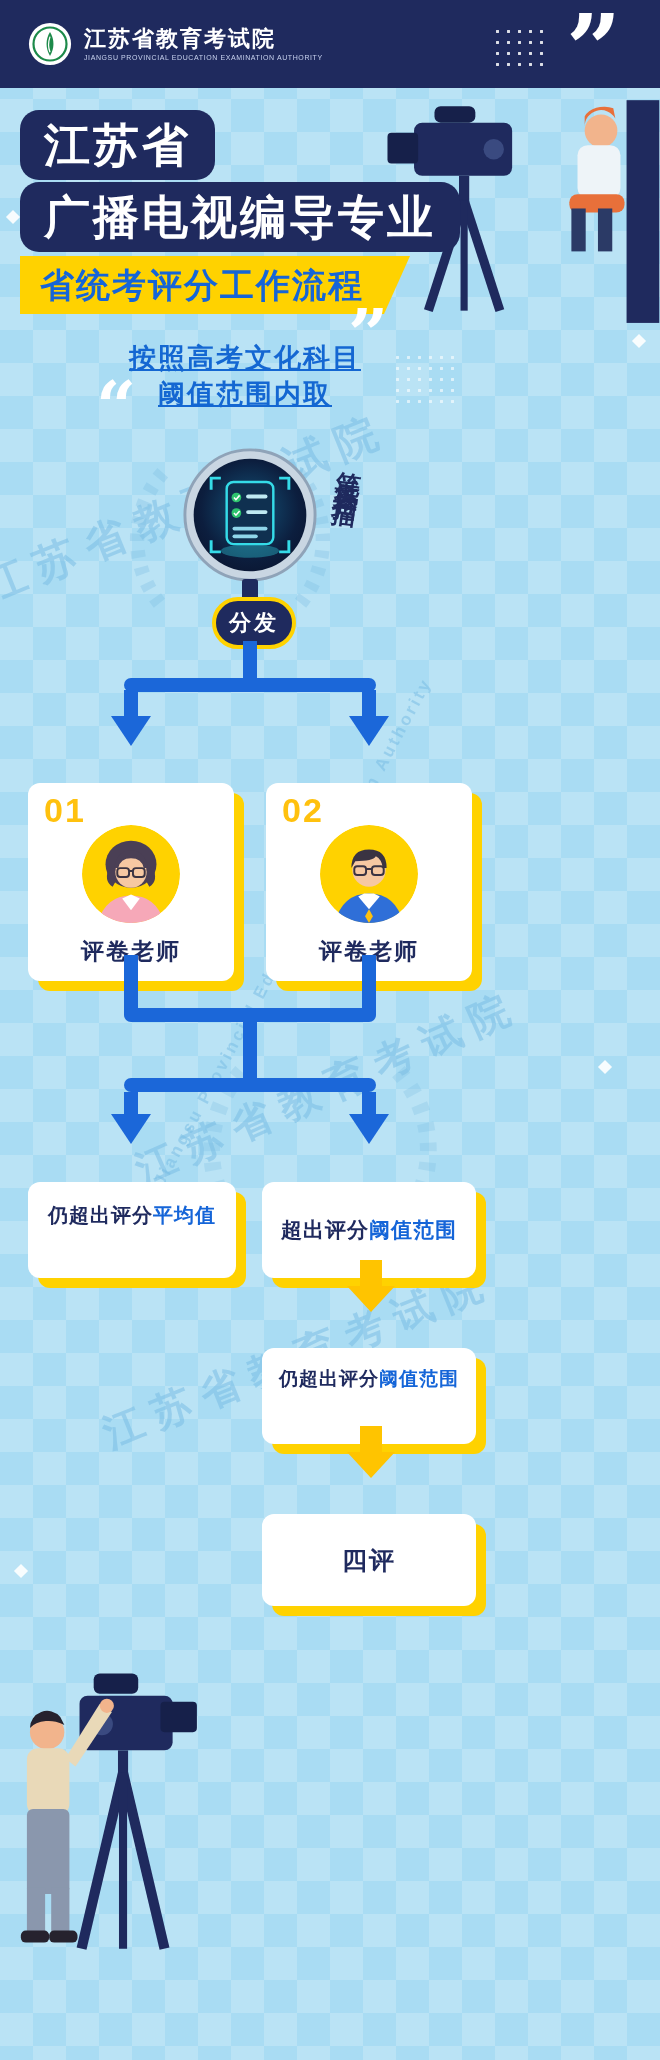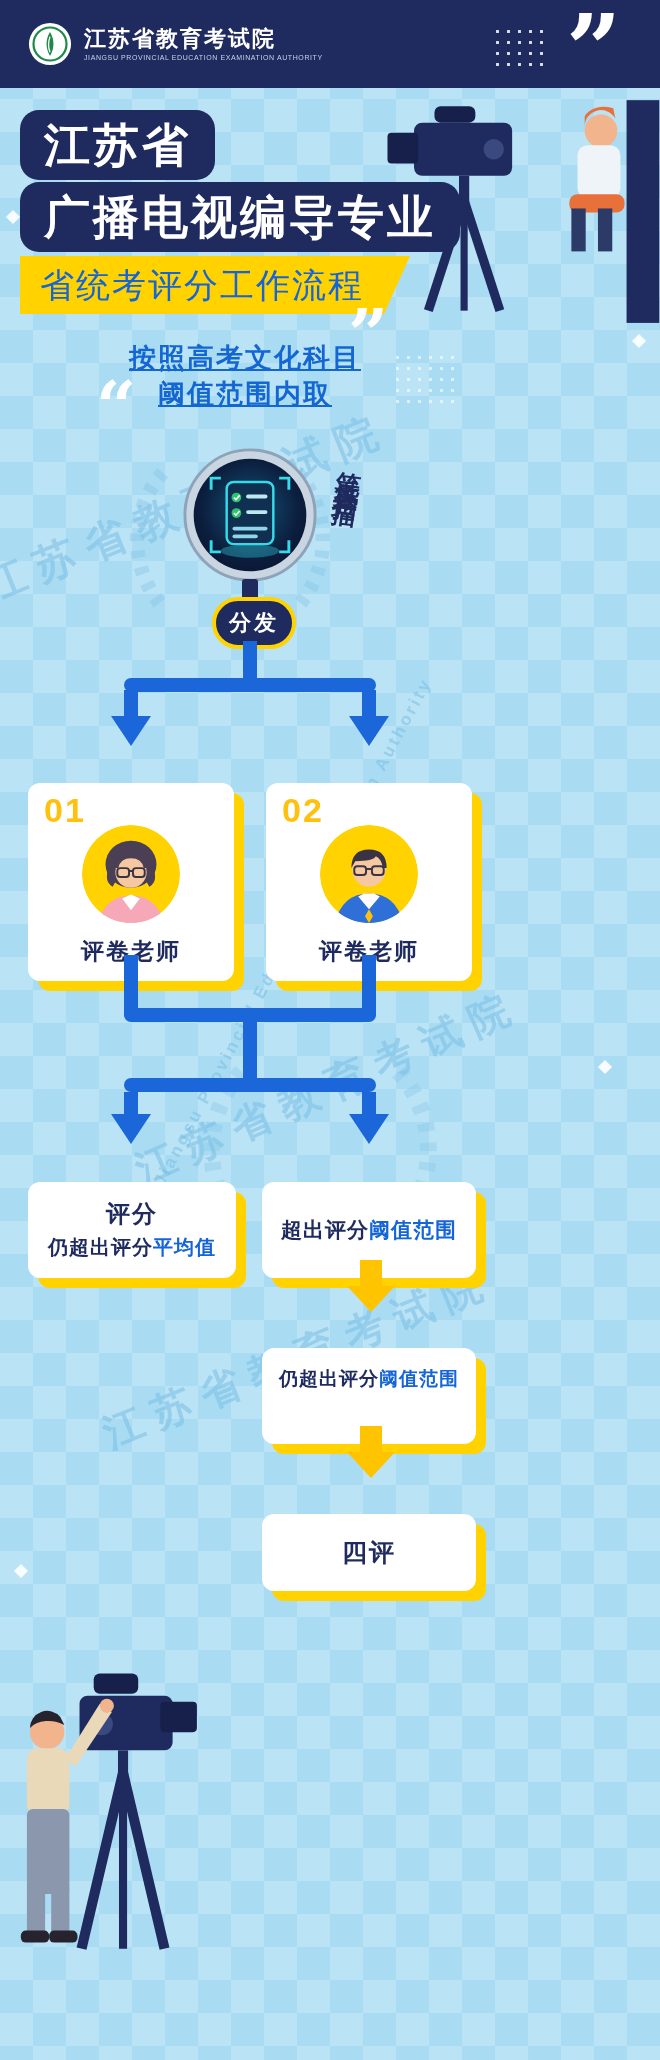--- a/index.html
+++ b/index.html
@@ -12,21 +12,21 @@
   }
   .abs{position:absolute;}
   
   .header{left:0;top:0;width:660px;height:88px;background:#1f2a5e;}
   .org-cn{left:84px;top:24px;color:#fff;font-size:22px;font-weight:bold;letter-spacing:2px;}
   .org-en{left:84px;top:54px;color:#c9d3ef;font-size:7px;letter-spacing:.6px;}
   .dots{background-image:radial-gradient(#ffffff 1.4px, rgba(255,255,255,0) 1.6px);background-size:11px 11px;opacity:.85;}
   .bigquote{font-family:"DejaVu Serif",serif;color:#ffffff;font-weight:bold;line-height:1;}
   
   .tbox{background:#1f2a5e;color:#fff;font-weight:bold;font-size:46px;line-height:62px;padding:4px 24px;display:inline-block;letter-spacing:3px;border-radius:19px;}
-  .ribbon{background:#ffd200;color:#1565d8;font-weight:normal;font-size:34px;line-height:58px;padding:0 46px 0 20px;display:inline-block;letter-spacing:2px;
+  .ribbon{background:#ffd200;color:#1565d8;font-weight:bold;font-size:34px;line-height:58px;padding:0 46px 0 20px;display:inline-block;letter-spacing:2px;
     clip-path:polygon(0 0,100% 0,calc(100% - 26px) 100%,0 100%);}
   
   .intro{color:#1467d2;font-weight:bold;font-size:27px;text-align:center;line-height:36px;letter-spacing:2px;}
   
   .fl{background:#1b67d9;}
   .arrowhead{width:0;height:0;border-left:20px solid transparent;border-right:20px solid transparent;border-top:30px solid #1b67d9;}
   .pill{background:#1f2a5e;border:4px solid #ffd200;border-radius:26px;color:#fff;font-weight:bold;font-size:22px;display:flex;align-items:center;justify-content:center;letter-spacing:3px;}
   .vlabel{writing-mode:vertical-rl;color:#1f2a5e;font-weight:bold;font-size:25px;letter-spacing:6px;transform:rotate(8deg);}
   .card{background:#fff;border-radius:12px;box-shadow:10px 10px 0 #ffd200;margin-top:26px;}
   .card-num{position:absolute;left:16px;top:8px;font-size:34px;font-weight:800;color:#ffc10e;letter-spacing:2px;}
@@ -186,21 +186,20 @@
   <div class="abs fl" style="left:362px;top:955px;width:14px;height:60px;"></div>
   <div class="abs fl" style="left:124px;top:1008px;width:252px;height:14px;border-radius:7px;"></div>
   <div class="abs fl" style="left:243px;top:1022px;width:14px;height:58px;"></div>
   <div class="abs fl" style="left:124px;top:1078px;width:252px;height:14px;border-radius:7px;"></div>
   <div class="abs fl" style="left:124px;top:1092px;width:14px;height:24px;"></div>
   <div class="abs fl" style="left:362px;top:1092px;width:14px;height:24px;"></div>
   <div class="abs arrowhead" style="left:111px;top:1114px;"></div>
   <div class="abs arrowhead" style="left:349px;top:1114px;"></div>
 
   <div class="abs card" style="left:28px;top:1156px;width:208px;height:96px;padding-top:16px;box-sizing:border-box;">
-    <div class="r-title">评分</div>
     <div class="r-body">
       <span>仍超出评分</span><span class="hl">平均值</span>
     </div>
   </div>
 
   <div class="abs card" style="left:262px;top:1156px;width:214px;height:96px;display:flex;align-items:center;justify-content:center;">
     <div class="r-body" style="margin-top:0;font-size:21px;">
       <span>超出评分</span><span class="hl">阈值范围</span>
     </div>
   </div>
@@ -214,21 +213,21 @@
     <div class="r-body" style="font-size:19px;">
       <span>仍超出评分</span><span class="hl">阈值范围</span>
     </div>
   </div>
 
   <div class="abs yarrow" style="left:347px;top:1426px;width:48px;">
     <div class="shaft"></div>
       <div class="head"></div>
   </div>
 
-  <div class="abs card" style="left:262px;top:1488px;width:214px;height:77px;display:flex;align-items:center;justify-content:center;">
+  <div class="abs card" style="left:262px;top:1488px;width:214px;height:92px;display:flex;align-items:center;justify-content:center;">
     <div class="r-title" style="font-size:25px;">四评</div>
   </div>
 
   <svg class="abs" style="left:5px;top:1635px;" width="230" height="425" viewBox="0 0 220 420">
     <rect x="70" y="60" width="92" height="54" rx="8" fill="#1f2a5e"></rect>
     <rect x="150" y="66" width="36" height="30" rx="4" fill="#16204a"></rect>
     <rect x="84" y="38" width="44" height="20" rx="6" fill="#16204a"></rect>
     <circle cx="92" cy="88" r="11" fill="#3a4a80"></circle>
     <rect x="108" y="114" width="10" height="26" fill="#1f2a5e"></rect>
     <line x1="113" y1="136" x2="72" y2="310" stroke="#1f2a5e" stroke-width="10"></line>

